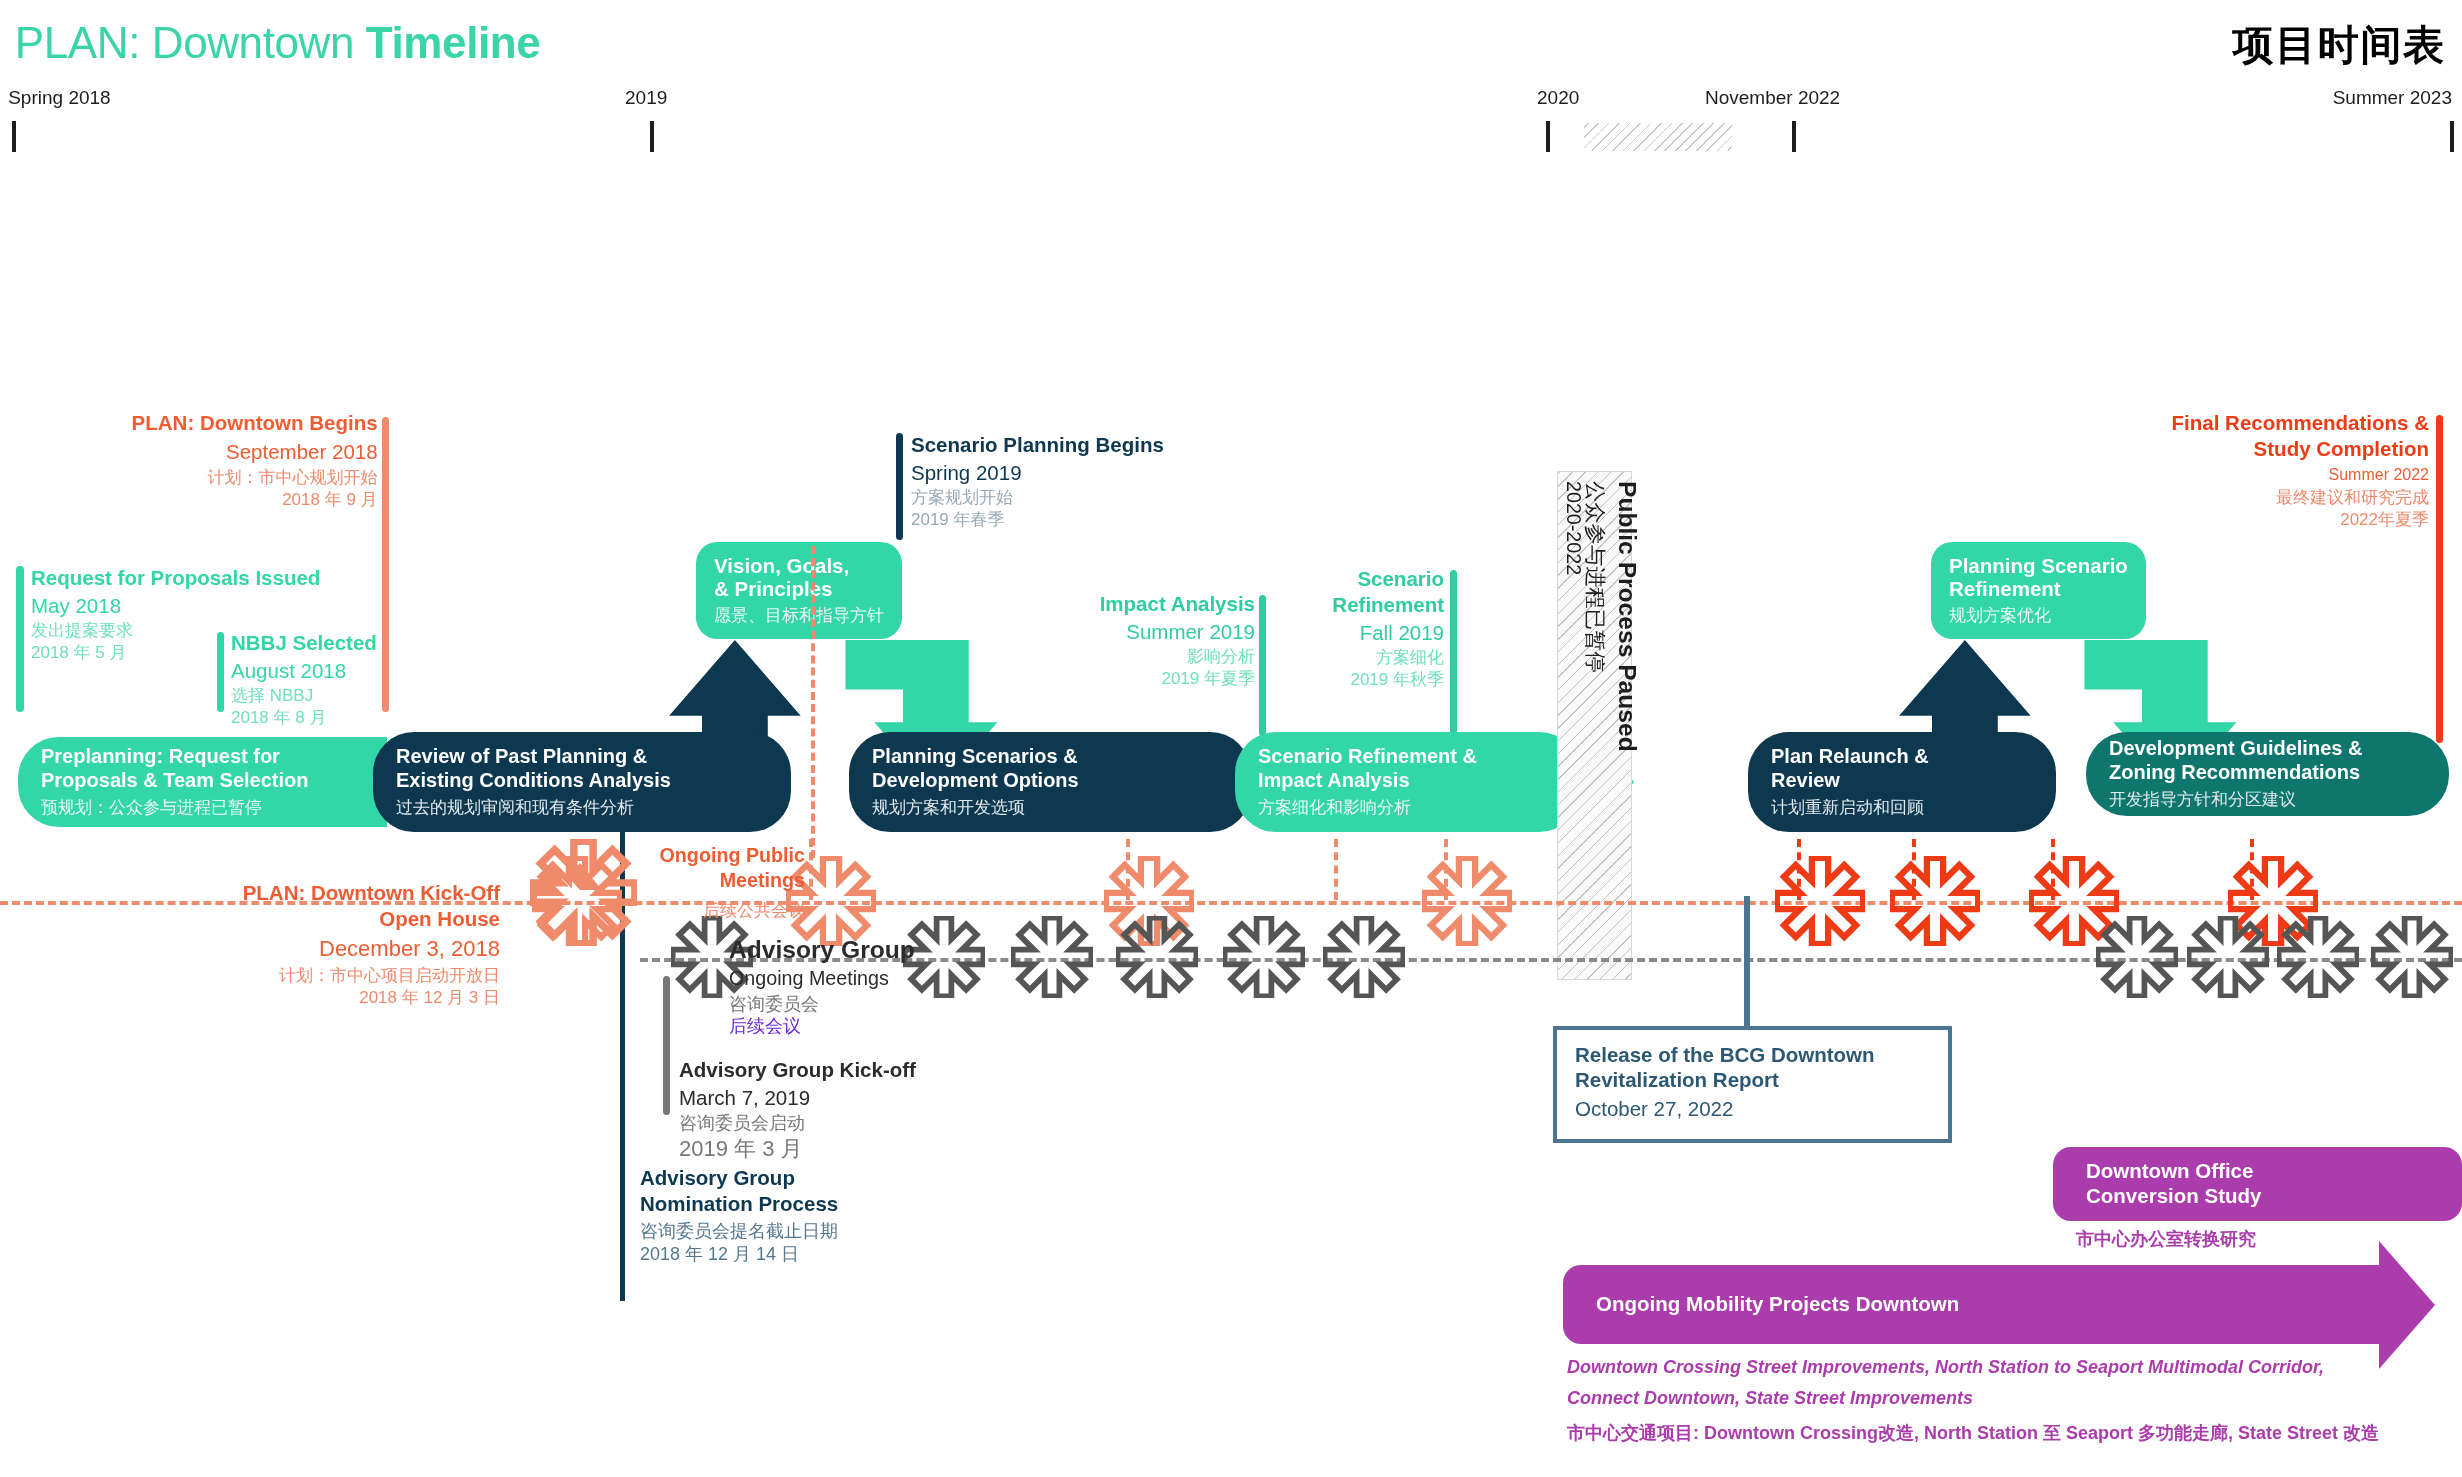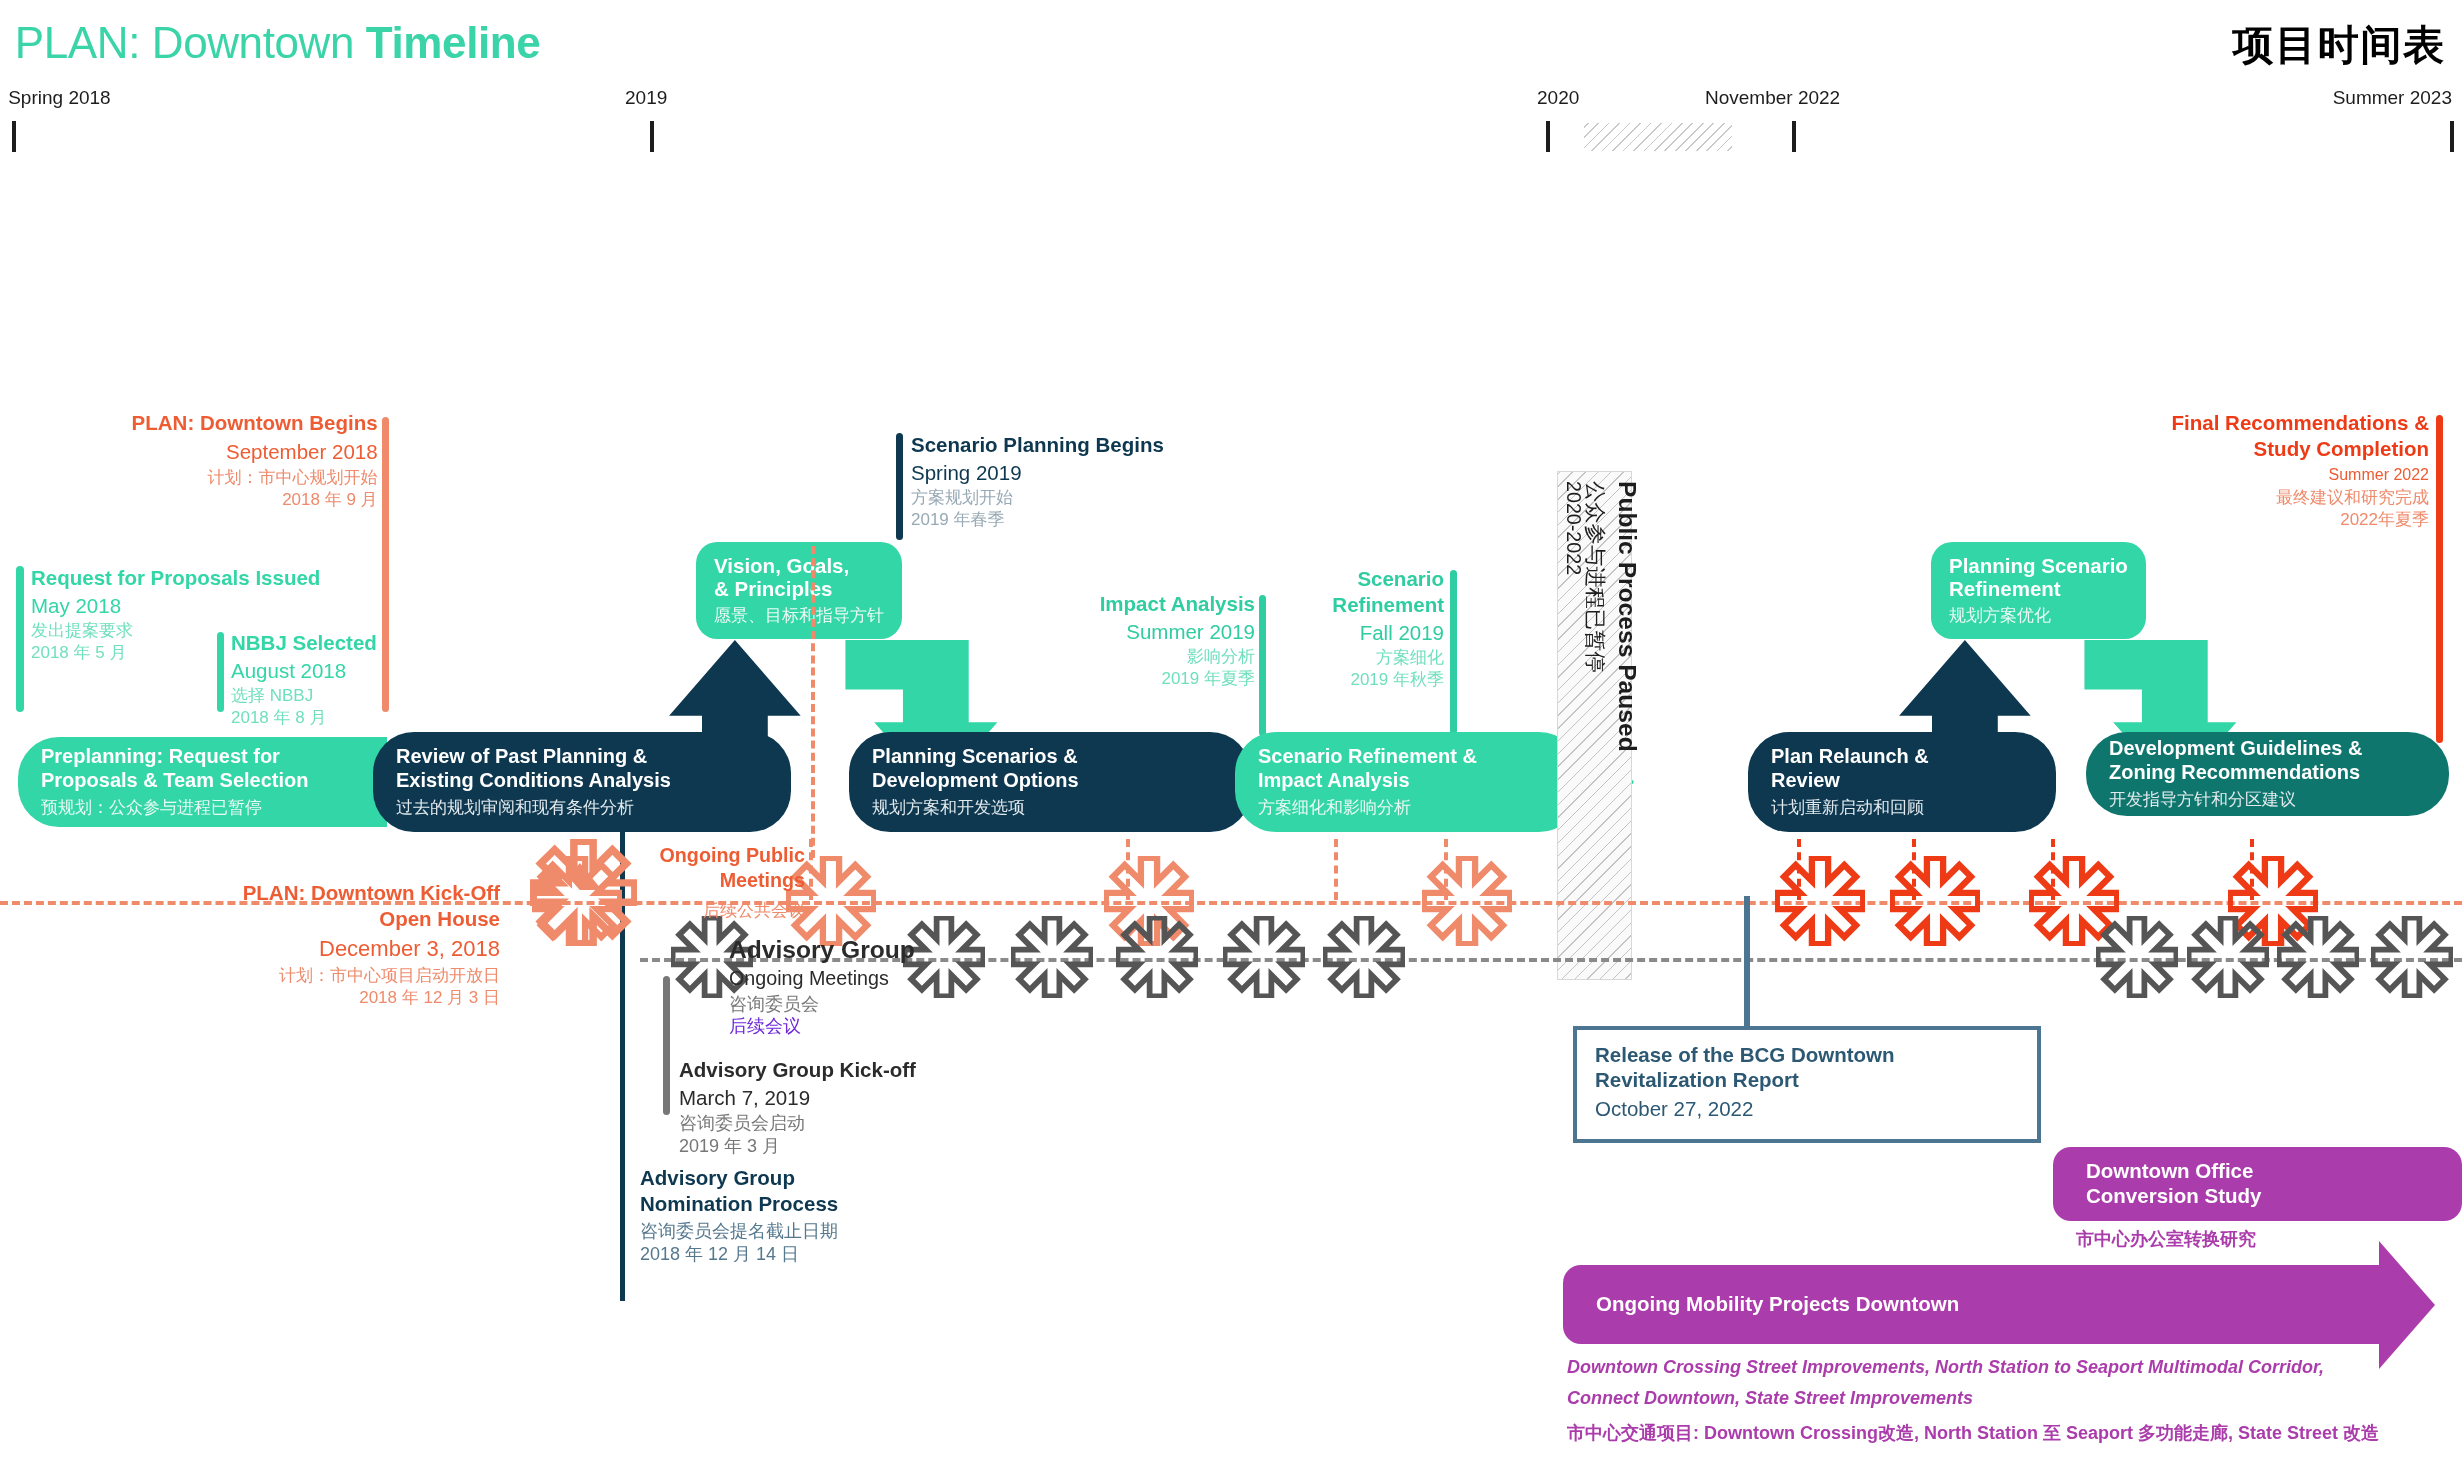--- a/index.html
+++ b/index.html
@@ -339,31 +339,31 @@
   <div class="en" style="font-size:19.7px;margin-top:0.8px;">Ongoing Meetings</div>
   <div class="zh" style="font-size:18px;color:#777777;margin-top:1.6px;">咨询委员会</div>
   <div class="zh" style="font-size:18px;color:#6d28d9;">后续会议</div>
 </div>
 <div class="vbar" style="left:663px;top:976px;width:7.4px;height:139px;background:#777777;"></div>
 
 <div class="abs callout" style="left:679px;top:1057px;color:#2b2b2b;">
   <div class="hd" style="font-size:20.5px;">Advisory Group Kick-off</div>
   <div class="en" style="font-size:20.5px;margin-top:1.6px;">March 7, 2019</div>
   <div class="zh" style="font-size:18px;color:#777777;margin-top:1.6px;">咨询委员会启动</div>
-  <div class="zh" style="font-size:18px;color:#777777;">2019 年 3 月</div>
+  <div class="zh" style="font-size:22px;color:#777777;">2019 年 3 月</div>
 </div>
 
 <div class="abs callout" style="left:640px;top:1165px;color:#0d3850;">
   <div class="hd" style="font-size:20.5px;">Advisory Group</div>
   <div class="hd" style="font-size:20.5px;">Nomination Process</div>
   <div class="zh" style="font-size:18px;color:#55788d;margin-top:3.3px;">咨询委员会提名截止日期</div>
   <div class="zh" style="font-size:18px;color:#55788d;">2018 年 12 月 14 日</div>
 </div>
 
-<div class="abs" id="bcg-box" style="left:1553px;top:1026px;width:468px;height:117px;margin-left:20px;">
+<div class="abs" id="bcg-box" style="left:1553px;top:1026px;width:399px;height:117px;">
   <div class="t">Release of the BCG Downtown</div>
   <div class="t">Revitalization Report</div>
   <div class="d">October 27, 2022</div>
 </div>
 
 <div class="abs purple-pill" style="left:2053px;top:1147px;width:409px;height:74px;">
   <div>
     <div class="t">Downtown Office</div>
     <div class="t">Conversion Study</div>
   </div>

